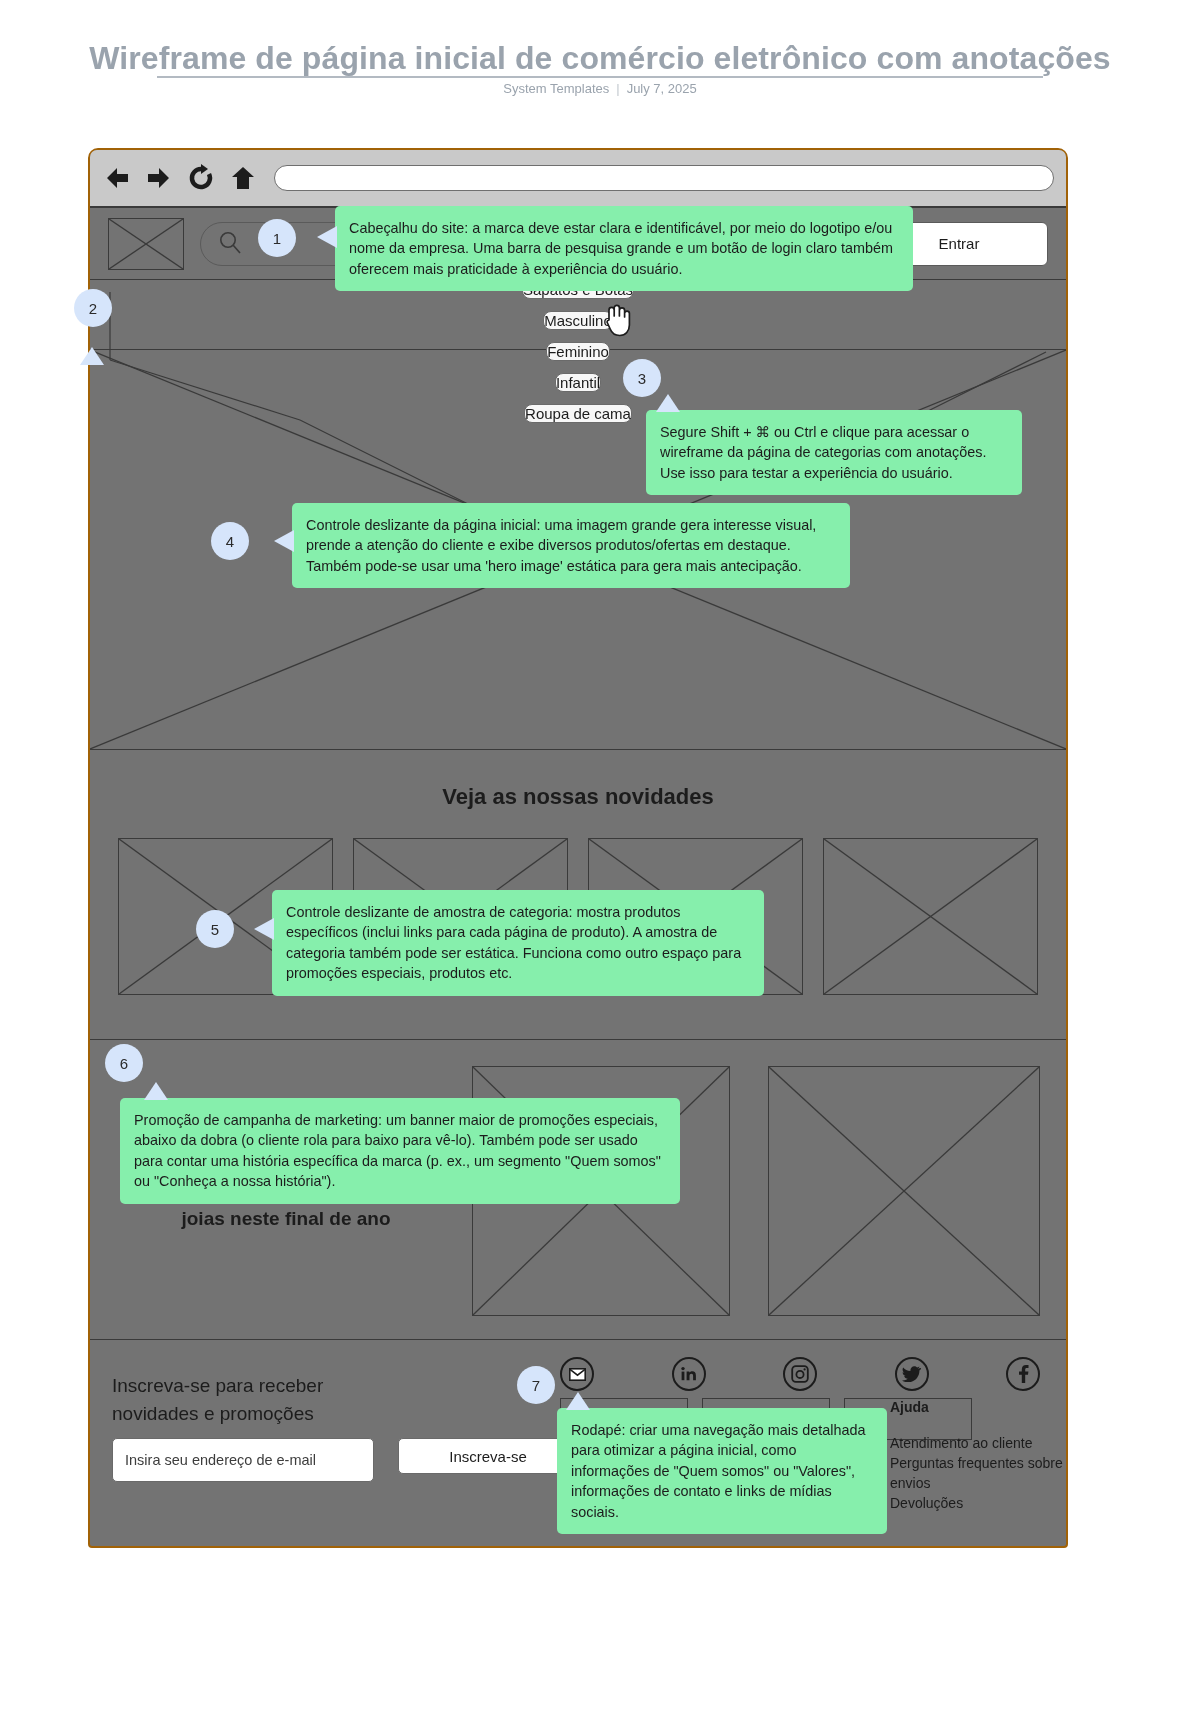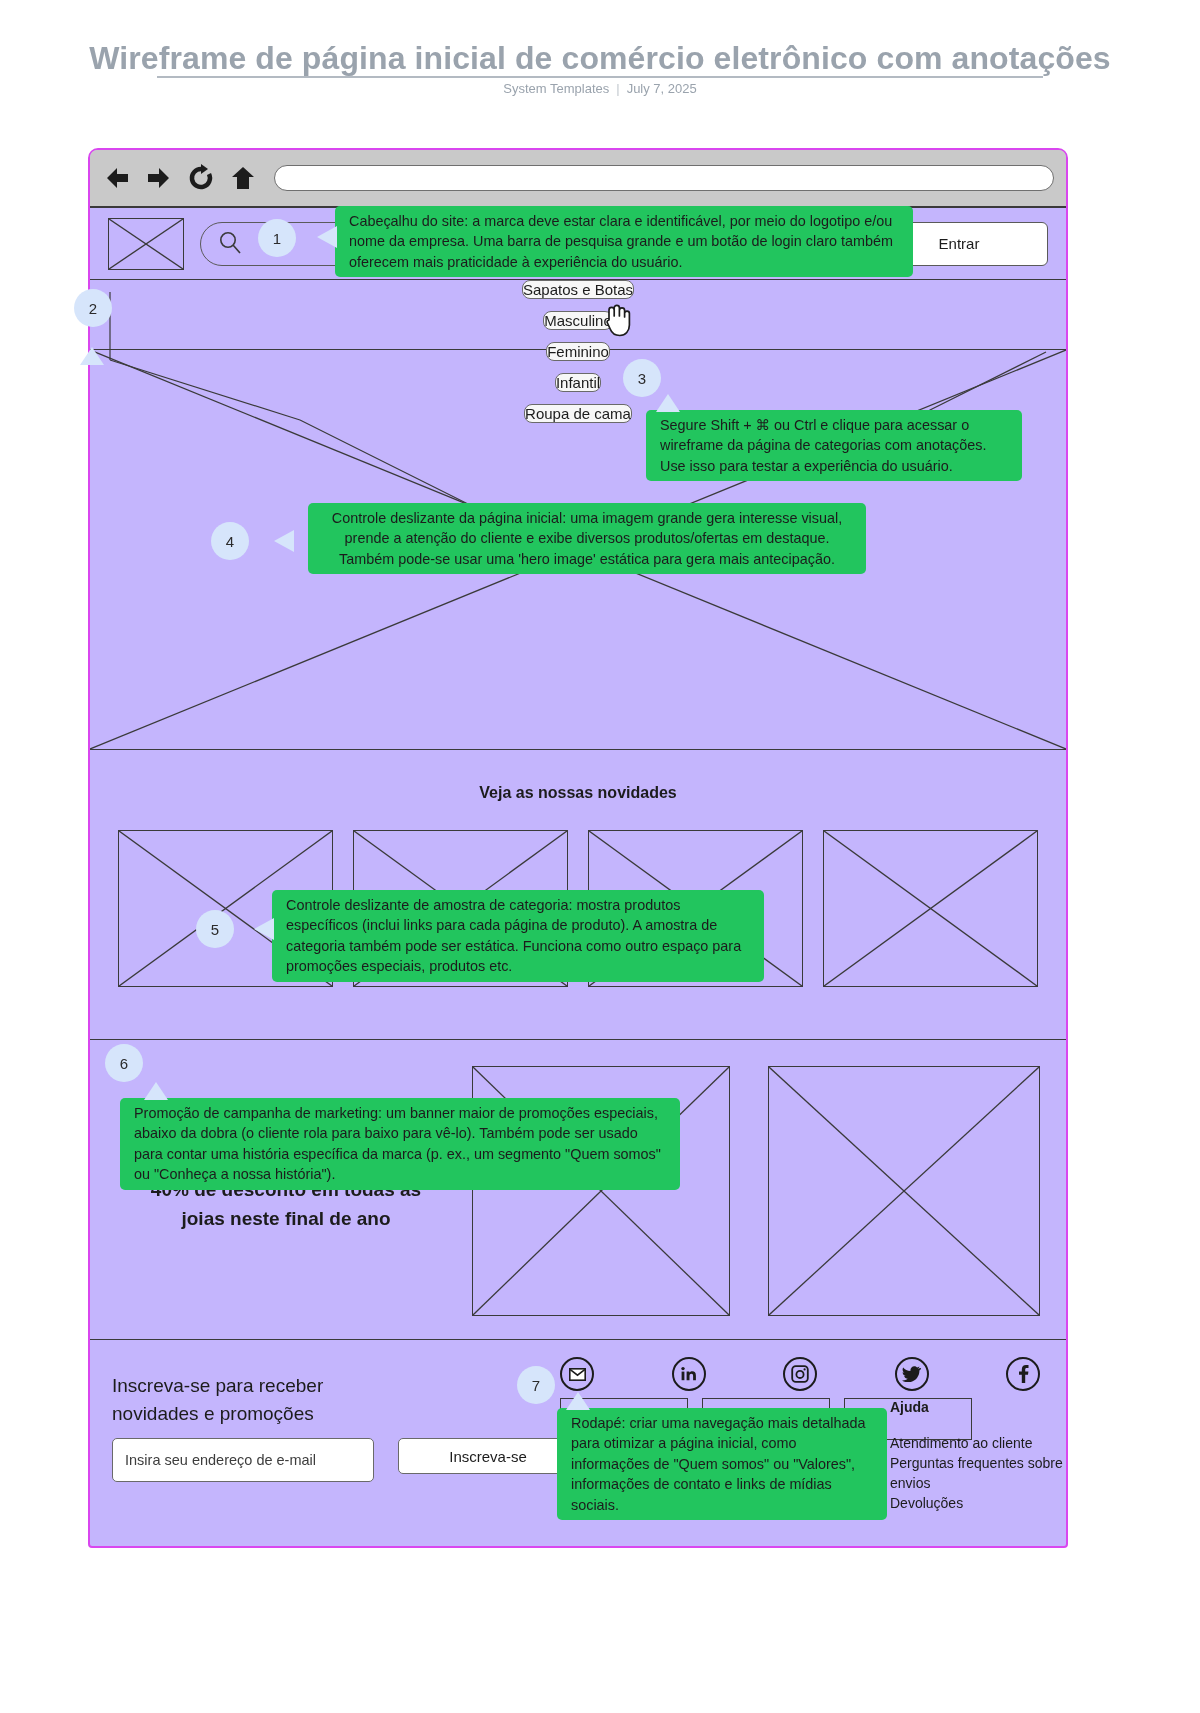--- a/index.html
+++ b/index.html
@@ -25,22 +25,22 @@
   .doc-sub {
     position: absolute; left: 0; top: 81px; width: 1200px;
     text-align: center; font-size: 13px; color: #9aa3ad;
   }
   .doc-sub .sep { display:inline-block; padding: 0 7px; color:#c2c8ce; }
 
   
   .browser {
     position: absolute; left: 88px; top: 148px;
     width: 980px; height: 1400px;
-    border: 2px solid #d946ef;
-    background: #c4b5fd;
+    border: 2px solid #a16207;
+    background: #737373;
     border-radius: 10px 10px 4px 4px;
   }
   .chrome-bar {
     position: relative; height: 58px;
     background: #c9c9c9;
     border-bottom: 2px solid #3a3a3a;
     border-radius: 7px 7px 0 0;
     display: flex; align-items: center; padding: 0 12px; gap: 12px;
   }
   .nav-ico { width: 30px; height: 30px; display:flex; align-items:center; justify-content:center; color:#1c1c1c; }
@@ -84,21 +84,21 @@
     font-size: 15px; color: #1c1c1c; position: relative;
   }
 
   
   .hero { position: relative; height: 400px; border-bottom: 1.5px solid #3a3a3a; }
   .hero svg { position:absolute; inset:0; width:100%; height:100%; }
 
   
   .arrivals { position: relative; height: 290px; border-bottom: 1.5px solid #3a3a3a; }
   .arrivals-title {
-    text-align: center; font-size: 16px; font-weight: bold; color: #1c1c1c;
+    text-align: center; font-size: 22px; font-weight: bold; color: #1c1c1c;
     padding-top: 34px;
   }
   .card-row {
     display: flex; gap: 20px; padding: 28px 28px 0 28px;
   }
   .card { flex: 1; height: 157px; border: 1.5px solid #3a3a3a; position: relative; }
   .card svg { position:absolute; inset:0; width:100%; height:100%; }
 
   
   .campaign { position: relative; height: 300px; border-bottom: 1.5px solid #3a3a3a; }
@@ -143,25 +143,25 @@
   .foot-box { width: 128px; height: 42px; border: 1.5px solid #3a3a3a; }
   .help-col {
     position: absolute; left: 800px; top: 58px; width: 175px;
     font-size: 14px; color: #1c1c1c; line-height: 1.42;
   }
   .help-col .h { font-weight: bold; margin-bottom: 16px; }
 
   
   .bubble {
     position: absolute;
-    background: #22c55e;
+    background: #86efac;
     color: #1c1c1c;
     font-size: 14.4px;
     line-height: 1.42;
-    padding: 5px 14px;
+    padding: 12px 14px;
     border-radius: 5px;
   }
   .badge {
     position: absolute;
     width: 38px; height: 38px; border-radius: 50%;
     background: #d6e5fb; color: #2b2b2b;
     display: flex; align-items: center; justify-content: center;
     font-size: 15px;
   }
   .tail { position: absolute; width: 0; height: 0; }
@@ -354,21 +354,21 @@
   <div class="tail" style="left:317px; top:226px; border-top:11px solid transparent; border-bottom:11px solid transparent; border-right:20px solid #d6e5fb;"></div>
 
   <div class="badge" style="left:74px; top:289px;">2</div>
   <div class="tail" style="left:80px; top:347px; border-left:12px solid transparent; border-right:12px solid transparent; border-bottom:18px solid #d6e5fb;"></div>
 
   <div class="badge" style="left:623px; top:359px;">3</div>
   <div class="bubble" style="left:646px; top:410px; width:376px;">Segure Shift + ⌘ ou Ctrl e clique para acessar o wireframe da página de categorias com anotações. Use isso para testar a experiência do usuário.</div>
   <div class="tail" style="left:656px; top:394px; border-left:12px solid transparent; border-right:12px solid transparent; border-bottom:18px solid #d6e5fb;"></div>
 
   <div class="badge" style="left:211px; top:522px;">4</div>
-  <div class="bubble" style="left:308px; top:503px; width:558px;text-align:center;">Controle deslizante da página inicial: uma imagem grande gera interesse visual, prende a atenção do cliente e exibe diversos produtos/ofertas em destaque. Também pode-se usar uma 'hero image' estática para gera mais antecipação.</div>
+  <div class="bubble" style="left:292px; top:503px; width:558px;">Controle deslizante da página inicial: uma imagem grande gera interesse visual, prende a atenção do cliente e exibe diversos produtos/ofertas em destaque. Também pode-se usar uma 'hero image' estática para gera mais antecipação.</div>
   <div class="tail" style="left:274px; top:530px; border-top:11px solid transparent; border-bottom:11px solid transparent; border-right:20px solid #d6e5fb;"></div>
 
   <div class="badge" style="left:196px; top:910px;">5</div>
   <div class="bubble" style="left:272px; top:890px; width:492px;">Controle deslizante de amostra de categoria: mostra produtos específicos (inclui links para cada página de produto). A amostra de categoria também pode ser estática. Funciona como outro espaço para promoções especiais, produtos etc.</div>
   <div class="tail" style="left:254px; top:918px; border-top:11px solid transparent; border-bottom:11px solid transparent; border-right:20px solid #d6e5fb;"></div>
 
   <div class="badge" style="left:105px; top:1044px;">6</div>
   <div class="bubble" style="left:120px; top:1098px; width:560px;">Promoção de campanha de marketing: um banner maior de promoções especiais, abaixo da dobra (o cliente rola para baixo para vê-lo). Também pode ser usado para contar uma história específica da marca (p. ex., um segmento "Quem somos" ou "Conheça a nossa história").</div>
   <div class="tail" style="left:144px; top:1082px; border-left:12px solid transparent; border-right:12px solid transparent; border-bottom:18px solid #d6e5fb;"></div>
 

